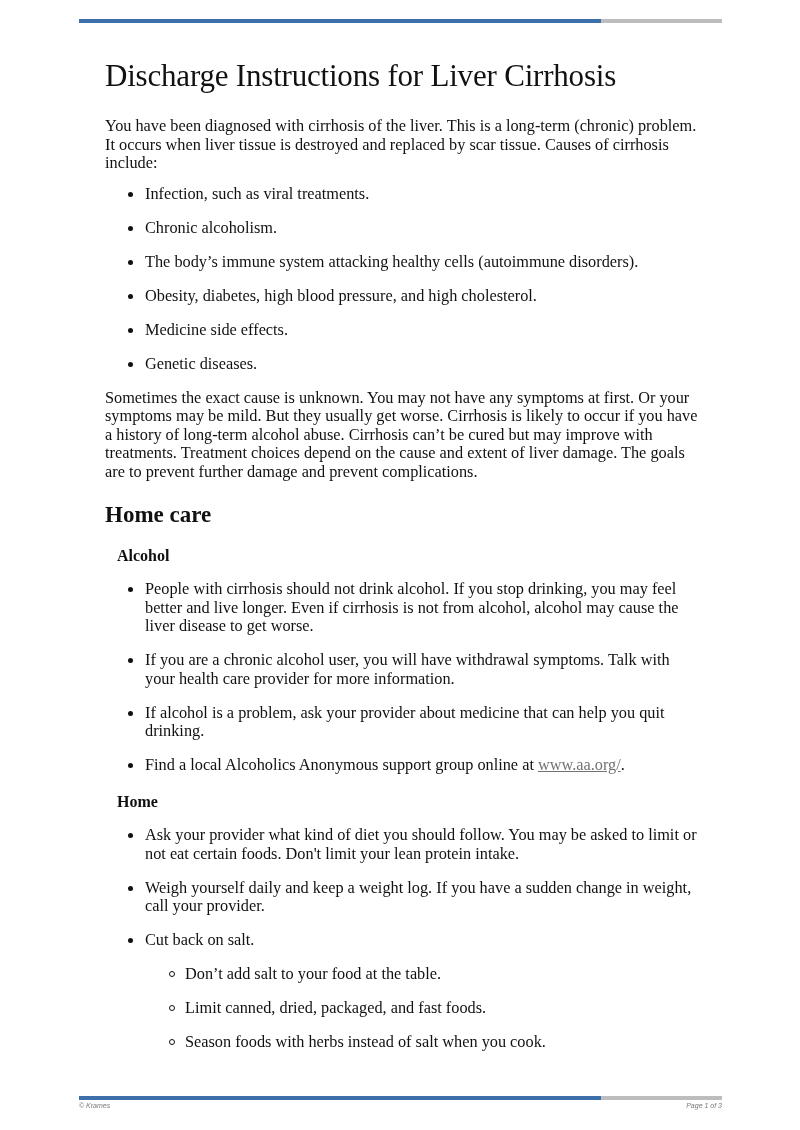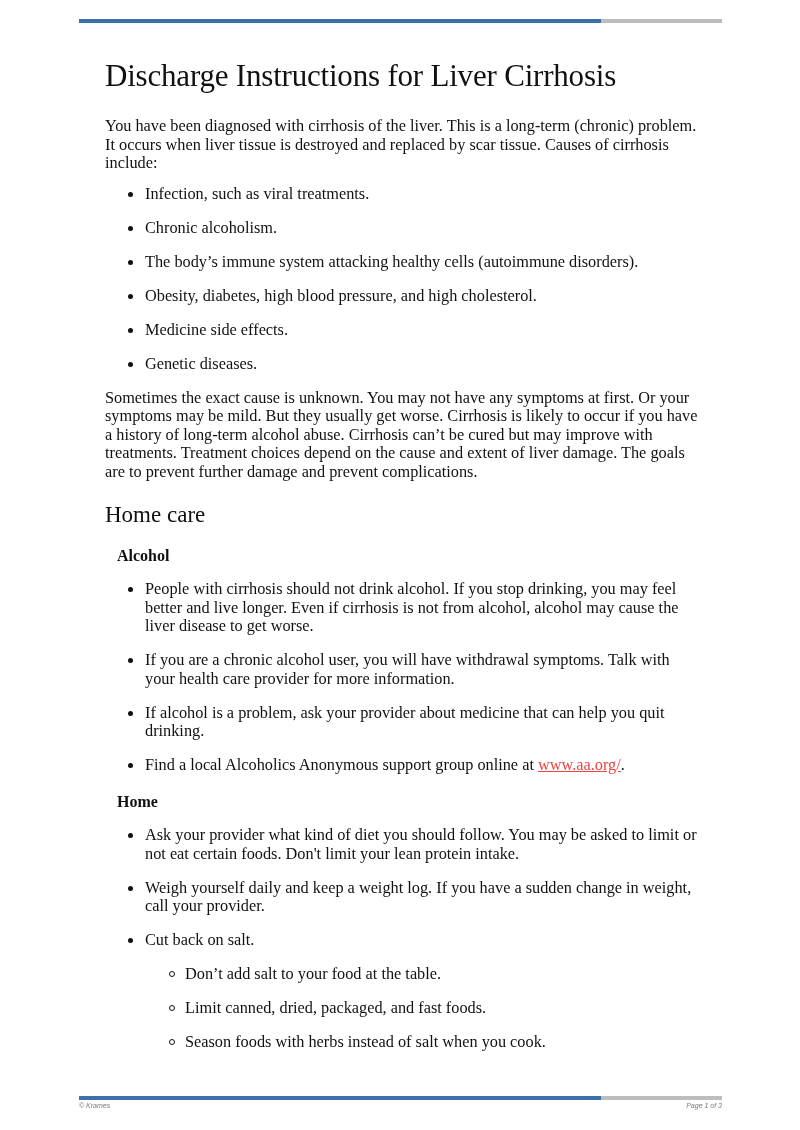--- a/index.html
+++ b/index.html
@@ -5,29 +5,29 @@
   html, body { margin: 0; padding: 0; background: #ffffff; }
   body { width: 800px; height: 1130px; position: relative; overflow: hidden;
          font-family: "Liberation Serif", "DejaVu Serif", serif; color: #111; }
   .bar { position: absolute; left: 79px; width: 643px; height: 4px; display: flex; }
   .bar .blue { width: 522px; background: #3d70aa; }
   .bar .gray { flex: 1; background: #bdbdbd; }
   .bar.top { top: 19px; }
   .bar.bottom { top: 1096px; }
   .content { position: absolute; left: 105px; top: 56px; width: 595px; }
   h1 { font-size: 31px; font-weight: normal; margin: 0 0 21px 0; line-height: 40px; letter-spacing: -0.2px; }
-  h2 { font-size: 23px; font-weight: normal; margin: 19px 0 11px 0; line-height: 30px; }
+  h2 { font-size: 23px; font-weight: bold; margin: 19px 0 11px 0; line-height: 30px; }
   h3 { font-size: 16px; font-weight: bold; margin: 14px 0 12px 12px; line-height: 24px; }
   p { font-size: 16.3px; line-height: 18.5px; margin: 0 0 12px 0; }
   ul { margin: 0; padding: 0 0 0 40px; list-style: none; }
   ul li { position: relative; font-size: 16.3px; line-height: 18.5px; margin: 0 0 15.5px 0; }
   ul.l1 > li::before { content: ""; position: absolute; left: -17px; top: 7px; width: 5px; height: 5px; border-radius: 50%; background: #111; }
   ul.l2 { padding-left: 40px; margin-top: 15.5px; }
   ul.l2 > li::before { content: ""; position: absolute; left: -16px; top: 6px; width: 4px; height: 4px; border-radius: 50%; border: 1px solid #111; background: transparent; }
-  a { color: #ef4444; text-decoration: underline; }
+  a { color: #737373; text-decoration: underline; }
   .footer-left, .footer-right { position: absolute; top: 1102px; font-family: Liberation Sans, sans-serif; font-style: italic; font-size: 7px; color: #777; }
   .footer-left { left: 79px; }
   .footer-right { right: 78px; text-align: right; }
 </style>
 </head>
 <body>
 
 <div class="bar top">
   <div class="blue"></div>
   <div class="gray"></div>

